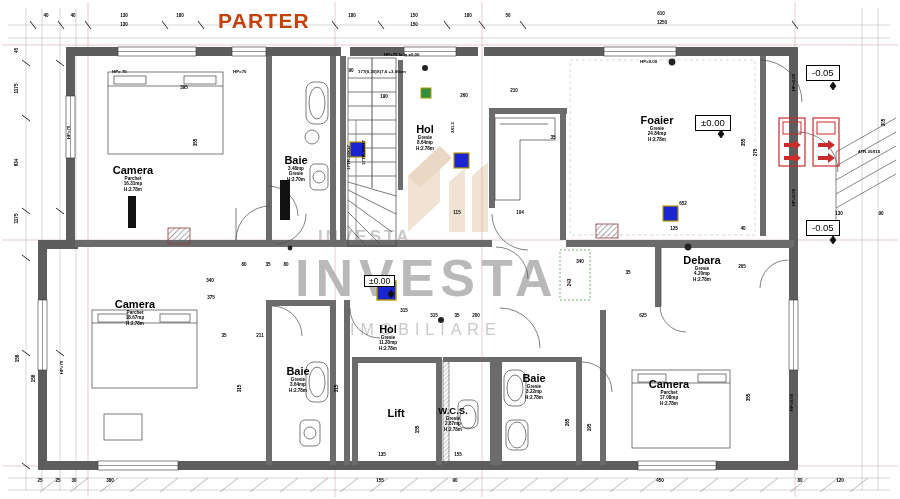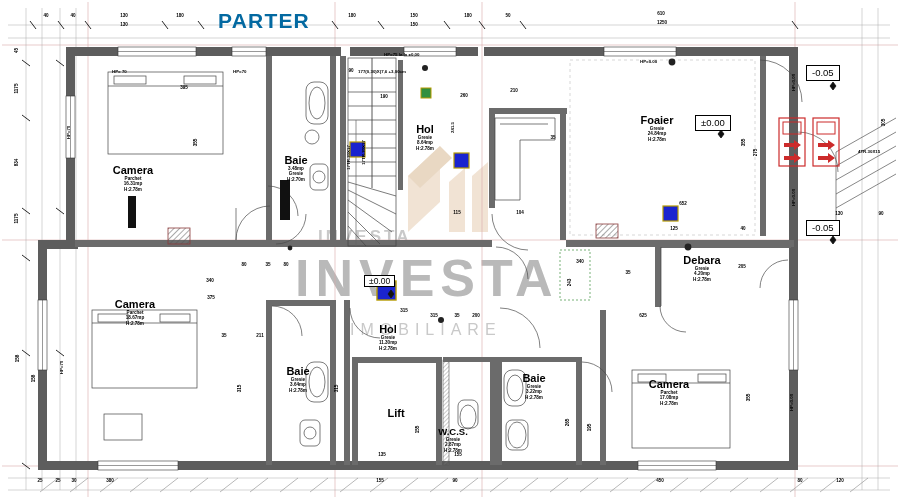--- a/index.html
+++ b/index.html
@@ -14,21 +14,21 @@
     overflow:hidden;
   }
   svg.layer{position:absolute;left:0;top:0;width:900px;height:499px;overflow:visible;}
   #svg-plan{z-index:3;}
   #svg-watermark{z-index:2;}
   .lbl{position:absolute;z-index:6;white-space:nowrap;color:#000;}
   .room{ text-align:center; }
   .room .rname{font-weight:bold;font-size:11px;line-height:11px;letter-spacing:0px;}
   .room .rsub{font-weight:bold;font-size:4.6px;line-height:5.4px;letter-spacing:0px;}
   .title{
-    font-size:21px;font-weight:bold;letter-spacing:1.2px;color:#0369a1;
+    font-size:21px;font-weight:bold;letter-spacing:1.2px;color:#c2410c;
   }
   .dim{font-size:4.6px;font-weight:bold;line-height:5px;text-align:center;}
   .dimv{font-size:4.6px;font-weight:bold;line-height:5px;text-align:center;
         transform-origin:center center;}
   .elev{
     border:1px solid #000;background:#fff;padding:1px 5px 2px 5px;
     font-size:9.5px;font-weight:normal;text-align:right;color:#000;
   }
   .tiny{font-size:4.4px;font-weight:bold;}
   .tinyv{font-size:4.4px;font-weight:bold;}
@@ -445,21 +445,21 @@
     <div class="rsub">H:2.78m</div>
   </div>
 
   <div class="lbl room" style="left:353px;top:324px;width:70px;">
     <div class="rname">Hol</div>
     <div class="rsub">Gresie</div>
     <div class="rsub">11.30mp</div>
     <div class="rsub">H:2.78m</div>
   </div>
 
-  <div class="lbl room" style="left:424px;top:426px;width:58px;">
+  <div class="lbl room" style="left:424px;top:405px;width:58px;">
     <div class="rname" style="font-size:9.5px;">W.C.S.</div>
     <div class="rsub">Gresie</div>
     <div class="rsub">2.87mp</div>
     <div class="rsub">H:2.78m</div>
   </div>
 
   <div class="lbl room" style="left:496px;top:373px;width:76px;">
     <div class="rname">Baie</div>
     <div class="rsub">Gresie</div>
     <div class="rsub">3.22mp</div>

